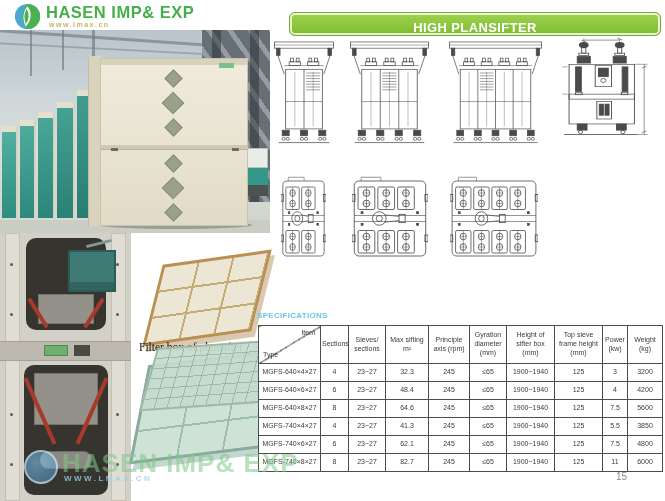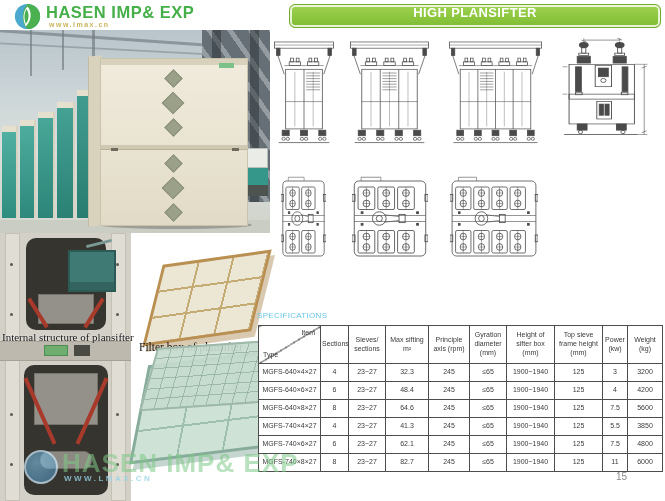--- a/index.html
+++ b/index.html
@@ -7,25 +7,25 @@
   .page { position:relative; width:665px; height:501px; background:#ffffff; overflow:hidden;
           font-family:"Liberation Sans", sans-serif; margin:0 auto; }
 
   
   .logo { position:absolute; left:14px; top:3px; display:flex; align-items:flex-start; }
   .logo-circle { width:27px; height:27px; }
   .logo-textwrap { margin-left:5px; }
   .logo-company { font-size:16.5px; font-weight:bold; color:#45b049; letter-spacing:0.5px; line-height:18px; }
   .logo-site { font-size:7px; font-weight:bold; color:#c9b45c; letter-spacing:1.5px; margin-left:3px; }
 
-  .banner { position:absolute; left:289px; top:4px; width:372px; height:24px;
+  .banner { position:absolute; left:289px; top:12px; width:372px; height:24px;
             background:linear-gradient(180deg,#a0d251 0%, #8cc63e 55%, #7fbc33 100%);
             border:1px solid #74ab29; border-radius:6px;
             box-shadow: inset 0 0 0 2px rgba(255,255,255,0.8);
-            display:flex; align-items:flex-start; justify-content:center; }
+            display:flex; align-items:flex-end; justify-content:center; }
   .banner-title { color:#ffffff; font-weight:bold; font-size:13px; letter-spacing:0.4px; }
 
   
   .main-photo { position:absolute; left:0; top:30px; width:270px; height:203px; overflow:hidden;
     background:linear-gradient(180deg,#b9c5cb 0%,#ccd5d8 32%,#dadfdb 58%,#cfd3cb 100%); }
   .beam { position:absolute; background:#8b959b; }
   .post { position:absolute; background:rgba(110,120,126,0.65); }
   .truss { position:absolute; left:202px; top:0; width:68px; height:172px; background:#666f75;
     background-image:repeating-linear-gradient(55deg, rgba(225,231,234,0.38) 0 5px, transparent 5px 17px); }
   .truss-col { position:absolute; top:0; width:9px; height:100%; background:rgba(42,47,52,0.5); }
@@ -87,21 +87,21 @@
     transform:rotate(-4deg) skewX(-20deg); background:rgba(196,219,205,0.92); border:2px solid #9db8a8;
     background-image:
       repeating-linear-gradient(0deg, transparent 0 9px, rgba(140,170,152,0.7) 9px 10px),
       repeating-linear-gradient(90deg, transparent 0 12px, rgba(140,170,152,0.7) 12px 13px); }
 
   
   .drawing { position:absolute; }
   .drawing svg { width:100%; height:100%; display:block; }
 
   
-  .spec-label { position:absolute; left:257px; top:311px; font-size:8px; font-weight:normal;
+  .spec-label { position:absolute; left:257px; top:311px; font-size:8px; font-weight:bold;
     color:#6cc5e5; letter-spacing:0.3px; }
   .spec-table { position:absolute; left:258px; top:325px; width:404px; border-collapse:collapse;
     table-layout:fixed; font-size:7px; color:#3a3a3a; background:#fff; }
   .spec-table th, .spec-table td { border:1px solid #4d4d4d; text-align:center; vertical-align:middle;
     padding:0 1px; font-weight:normal; line-height:1.25; overflow:hidden; }
   .spec-table thead tr { height:38px; }
   .spec-table tbody tr { height:18px; }
   .spec-table th { white-space:pre-line; }
   .corner-cell { position:relative;
     background:linear-gradient(to bottom right, transparent 49.2%, #4d4d4d 49.2%, #4d4d4d 50.8%, transparent 50.8%); }
@@ -214,21 +214,20 @@
     <div class="mid-band"></div>
     <div class="green-chip"></div>
     <div class="dark-chip"></div>
     <div class="opening" style="left:24px; top:132px; width:84px; height:130px;">
       <div class="inner-panel" style="left:10px; top:8px; width:64px; height:52px;"></div>
       <div class="strap" style="left:14px; top:10px; height:72px; transform:rotate(-24deg);"></div>
       <div class="strap" style="left:66px; top:10px; height:72px; transform:rotate(24deg);"></div>
       <div class="drum" style="left:16px; top:86px; width:52px; height:18px;"></div>
     </div>
   </div>
-  <div class="caption caption-internal">Internal structure of plansifter</div>
 
   <div class="fbox-top"></div>
   <div class="caption caption-filter">Filter box of plansifter</div>
   <div class="fbox-bottom"></div>
   <div class="fbox-mesh"></div>
 
   <div class="drawing" id="fv0" style="left:273px; top:37px; width:62px; height:118px;">
       <svg viewBox="0 0 88 190" preserveAspectRatio="none">
         <rect x="2" y="8" width="84" height="10" fill="none" stroke="#4a4a4a" stroke-width="1.1"></rect>
         <line x1="2" y1="13" x2="86" y2="13" stroke="#4a4a4a" stroke-width="0.7"></line>

